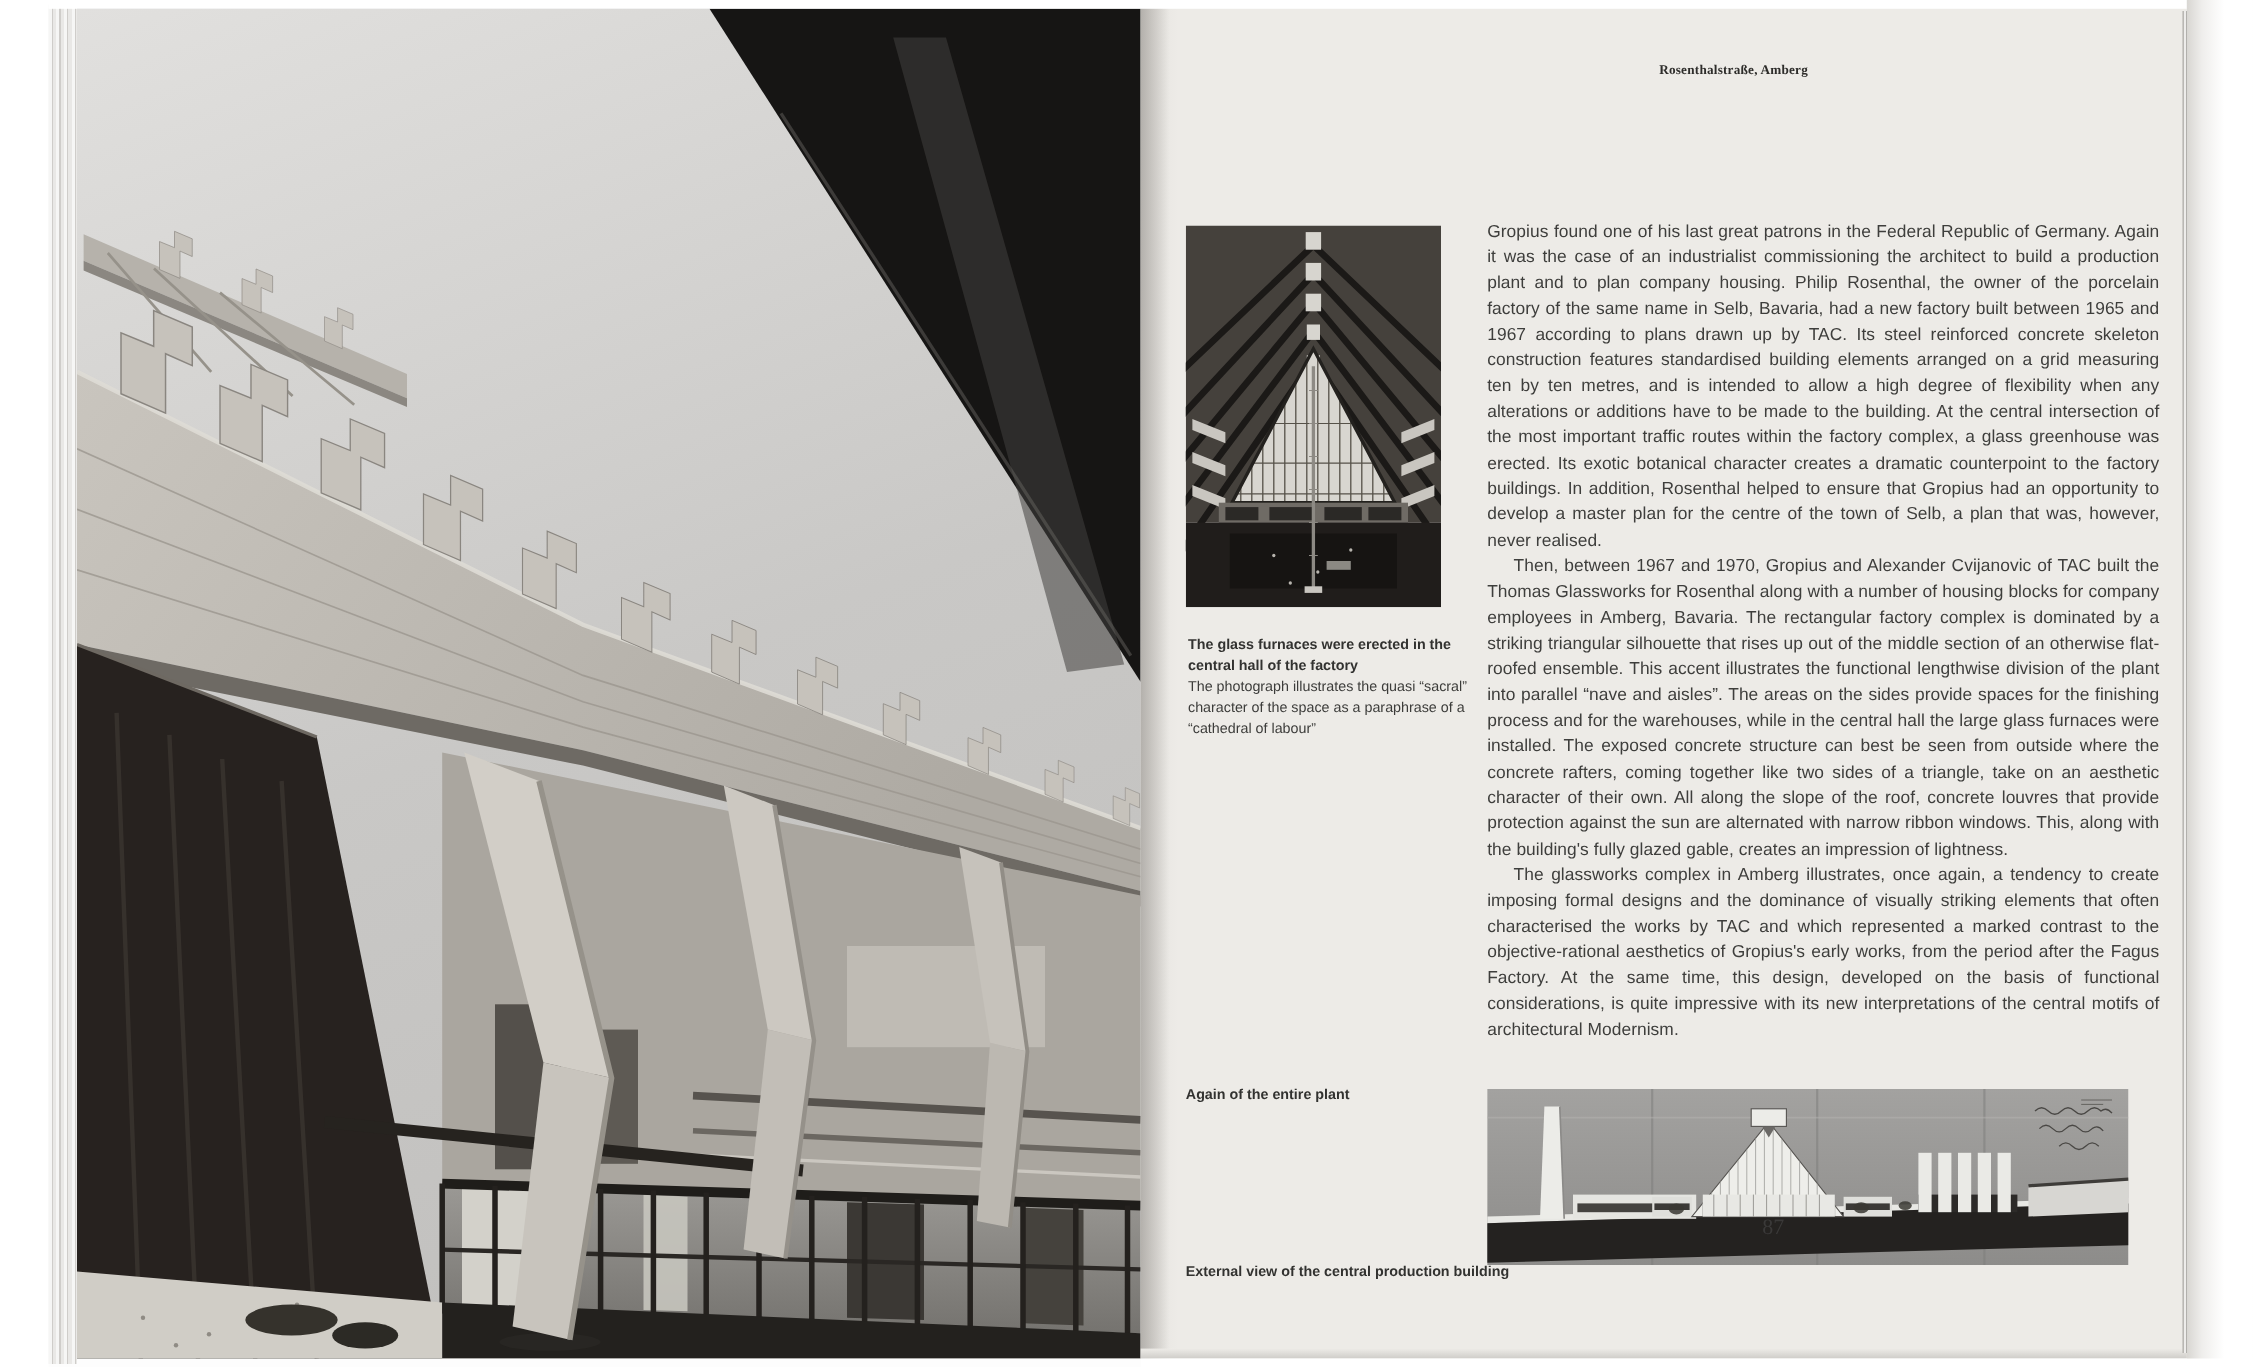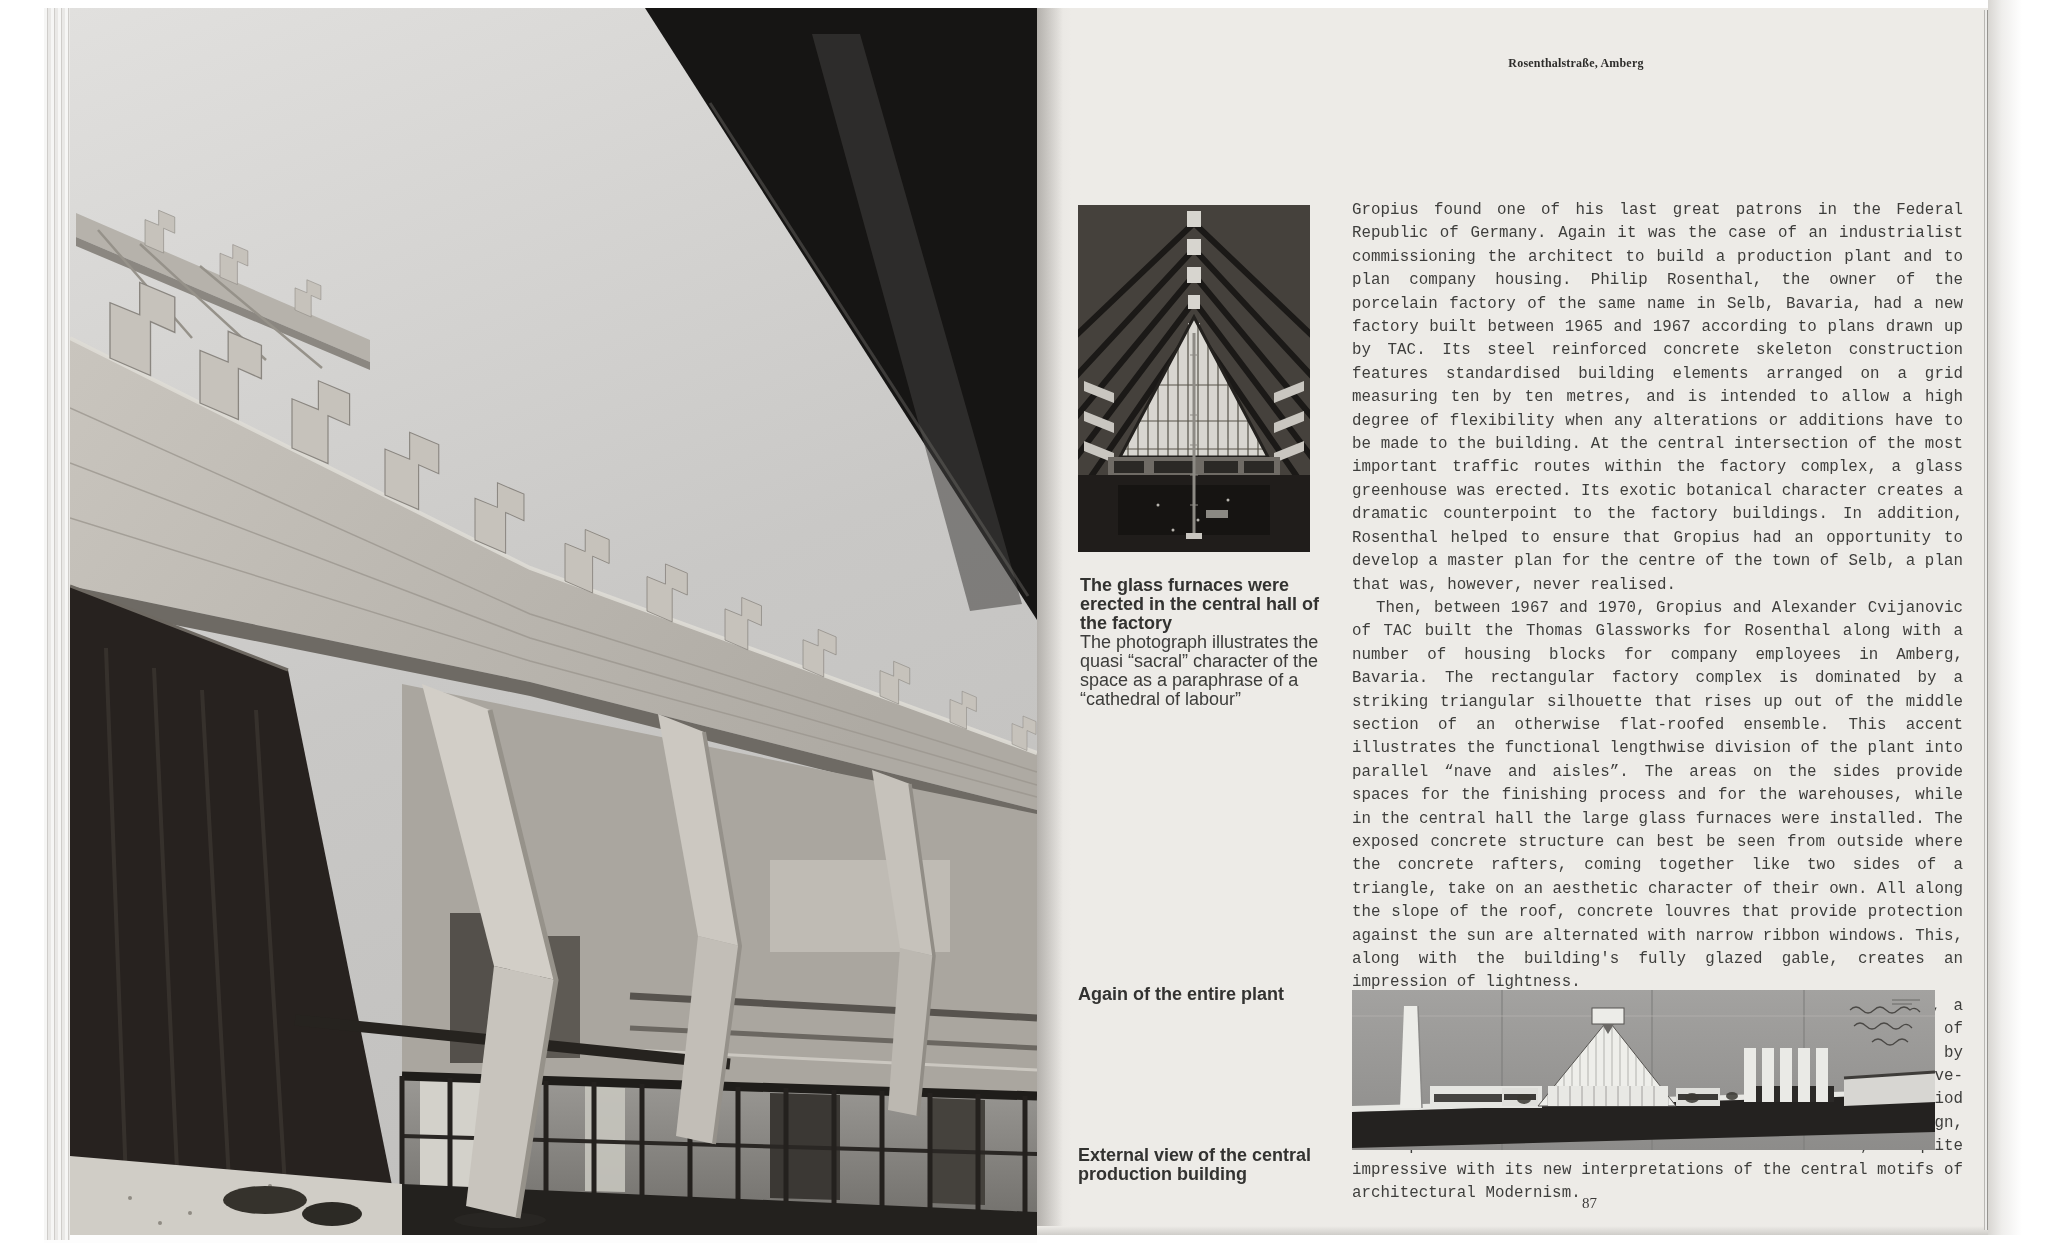--- a/index.html
+++ b/index.html
@@ -27,27 +27,27 @@
   .strip-bottom{position:absolute;left:1037px;top:1235px;width:1011px;height:8px;background:#ffffff;}
   
   .title-block{position:absolute;left:296px;top:46px;width:486px;text-align:center;
     color:#2b2a28;}
   .title-line{font-family:"Liberation Serif",serif;font-size:34px;letter-spacing:.5px;white-space:nowrap;}
   .title-marker{font-size:17px;vertical-align:3px;padding:0 4px;}
   .subtitle{font-family:"Liberation Serif",serif;font-size:12px;font-weight:bold;margin-top:2px;
     letter-spacing:.2px;color:#2e2d2b;}
   .body-col{position:absolute;left:315px;top:191px;width:611px;color:#3e3e3c;
     font-size:15.8px;line-height:23.4px;text-align:justify;letter-spacing:.05px;}
-  .body-col p{margin:0;font-family:Liberation Mono, monospace;}
+  .body-col p{margin:0;}
   .body-col p + p{text-indent:24px;}
-  .cap{position:absolute;color:#323230;font-size:18px;line-height:19px;width:268px;}
+  .cap{position:absolute;color:#323230;font-size:13px;line-height:19px;width:268px;}
   .cap b{font-weight:bold;}
   .cap .reg{font-weight:normal;color:#3c3c3a;}
-  .pagenum{position:absolute;left:545px;top:1187px;width:60px;
-    font-family:"Liberation Serif",serif;font-size:15px;color:#3a3938;}
+  .pagenum{position:absolute;left:545px;top:1097px;width:60px;text-align:center;
+    font-family:"Liberation Serif",serif;font-size:20px;color:#3a3938;}
   .img-abs{position:absolute;}
 </style>
 </head>
 <body>
 
 <div class="stage">
 
   <div class="outer-left"></div>
   <div class="edge-left"></div>
   <div class="strip-top"></div>

